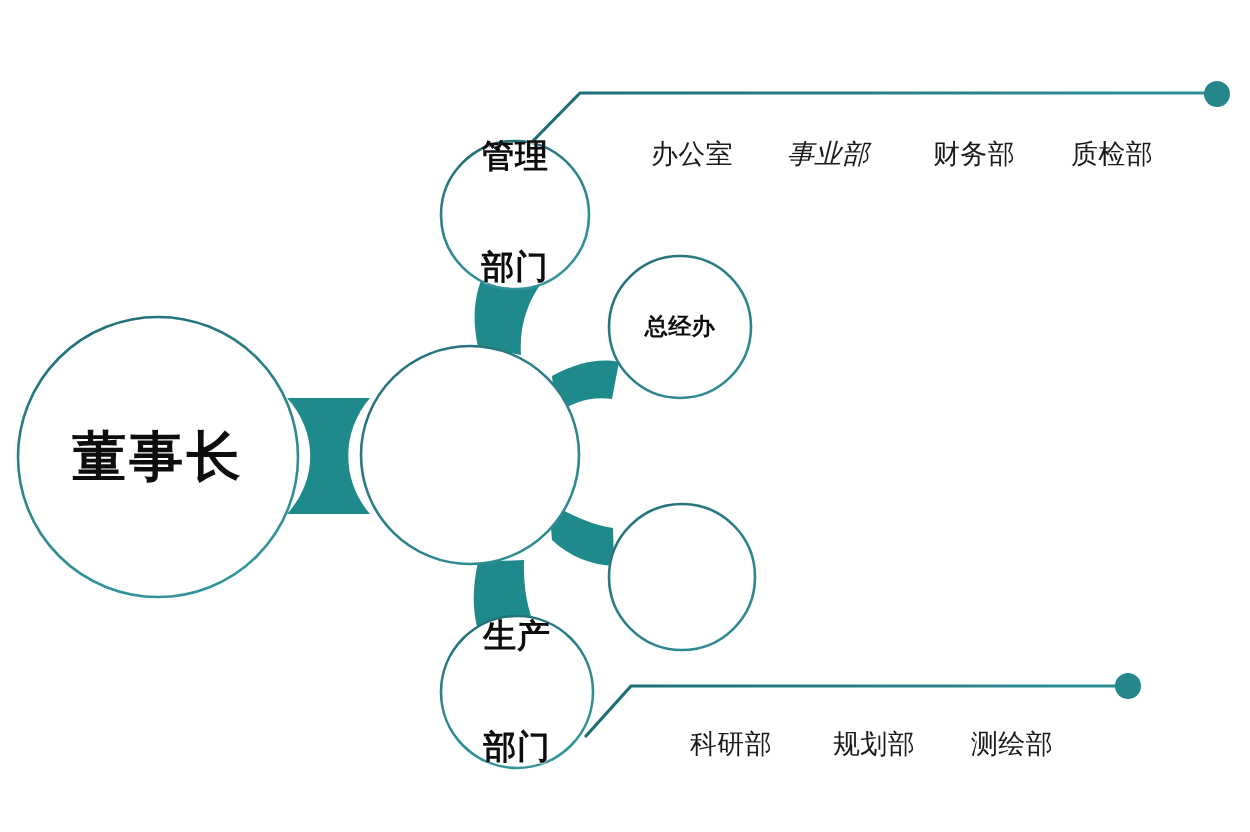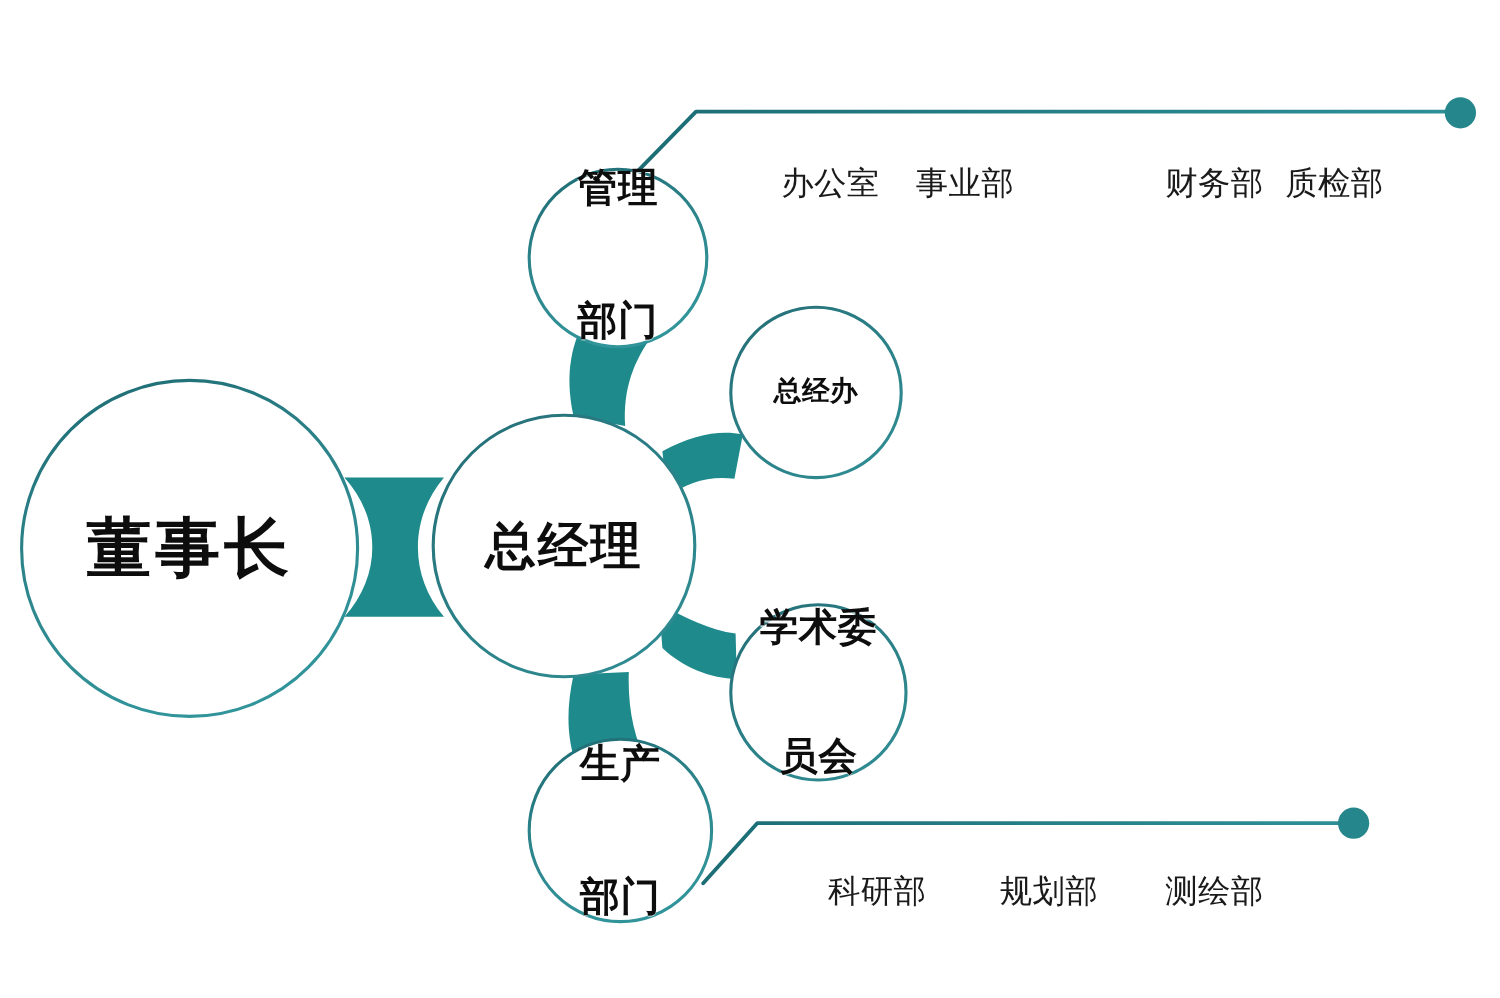--- a/index.html
+++ b/index.html
@@ -126,41 +126,36 @@
     <circle cx="680" cy="327" r="71" fill="#ffffff" stroke="url(#ringGradB)" stroke-width="2.6"></circle>
 
     <circle cx="682" cy="577" r="73" fill="#ffffff" stroke="url(#ringGradB)" stroke-width="2.6"></circle>
 
     <circle cx="517" cy="692" r="76" fill="#ffffff" stroke="url(#ringGrad)" stroke-width="2.6"></circle>
 
   </svg>
 
   <div class="node-label n-chairman" style="left:158px; top:457px;">董事长</div>
 
-  <div class="node-label n-gm" style="left:470px; top:455px;">总经理</div>
 
   <div class="node-label n-mgmt" style="left:515px; top:215px;">
     <div>管理</div>
     <div>部门</div>
   </div>
 
   <div class="node-label n-gmo" style="left:680px; top:327px;">总经办</div>
 
-  <div class="node-label n-acad" style="left:682px; top:577px;">
-    <div>学术委</div>
-    <div>员会</div>
-  </div>
 
   <div class="node-label n-prod" style="left:517px; top:692px;">
     <div>生产</div>
     <div>部门</div>
   </div>
 
   <div class="leaf-label" style="left:692px; top:136px;">办公室</div>
-  <div class="leaf-label" style="left:804px; top:136px;">事业部</div>
-  <div class="leaf-label" style="left:1012px; top:136px;">财务部</div>
+  <div class="leaf-label" style="left:828px; top:136px;font-style:italic;">事业部</div>
+  <div class="leaf-label" style="left:974px; top:136px;">财务部</div>
   <div class="leaf-label" style="left:1112px; top:136px;">质检部</div>
 
   <div class="leaf-label" style="left:731px; top:726px;">科研部</div>
   <div class="leaf-label" style="left:874px; top:726px;">规划部</div>
   <div class="leaf-label" style="left:1012px; top:726px;">测绘部</div>
 
 </div>
 
 </body></html>

